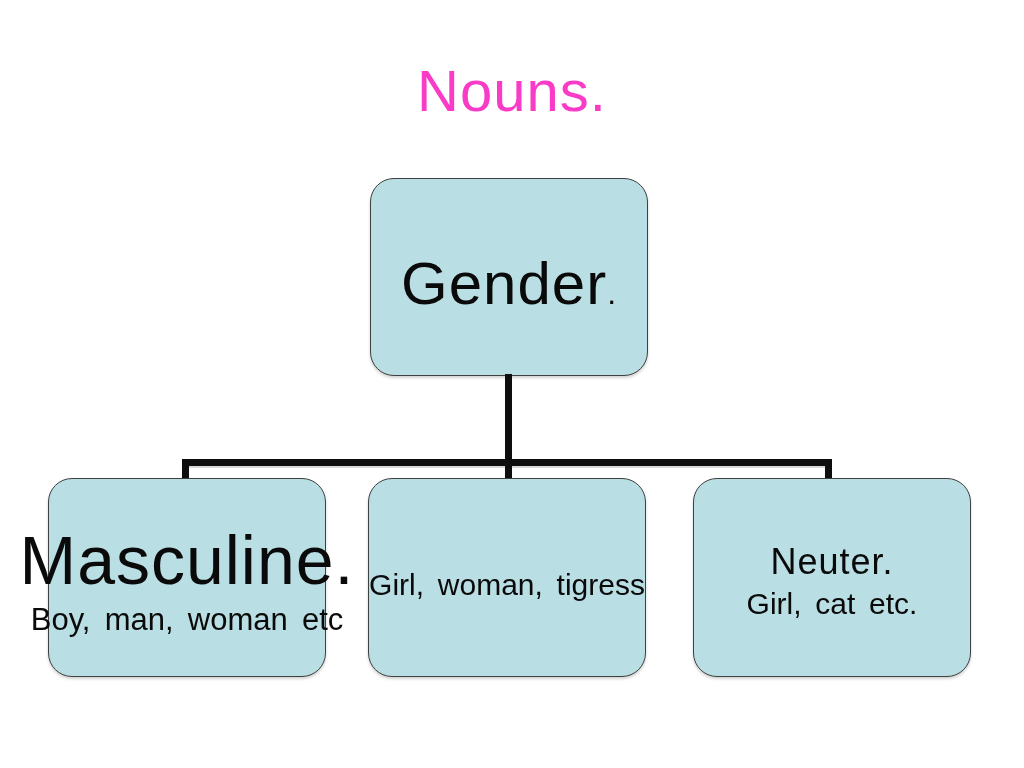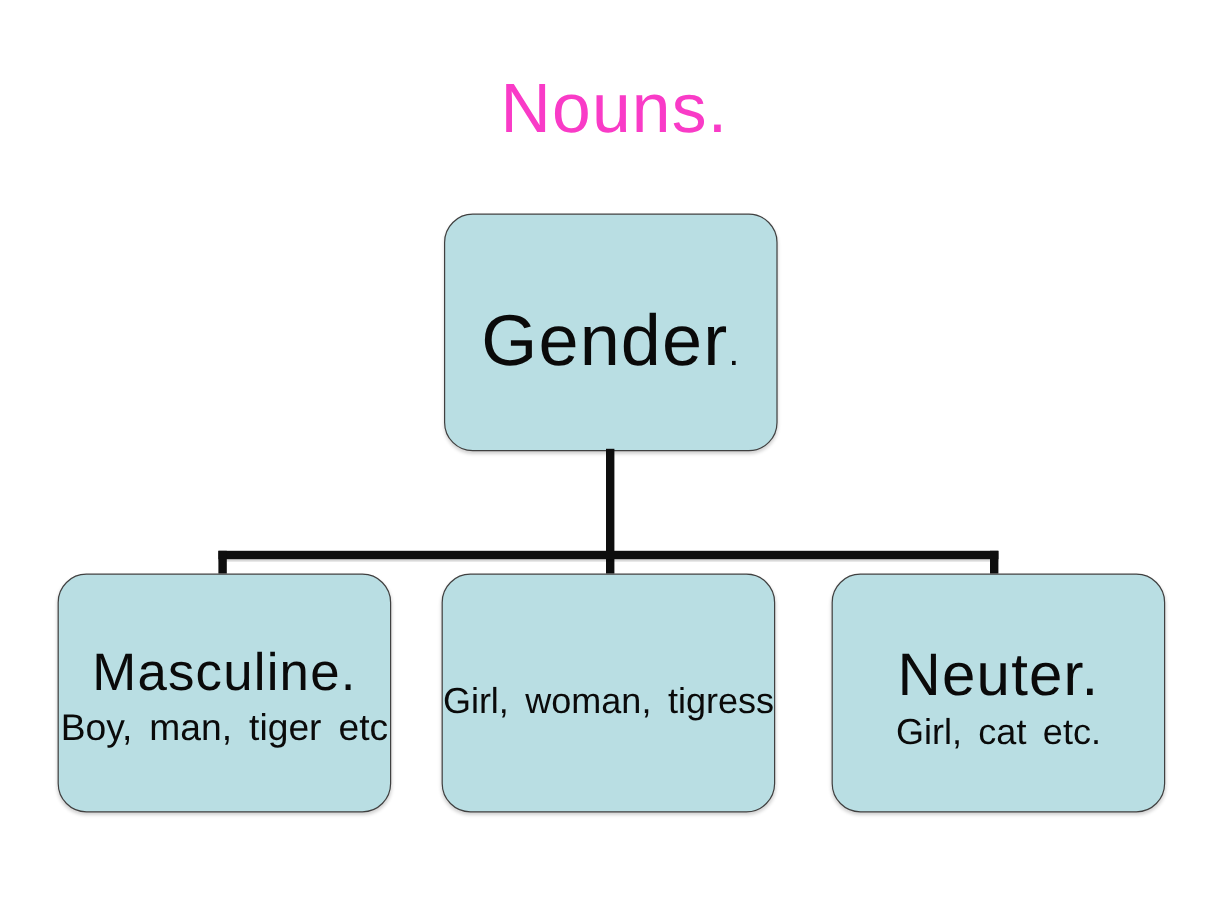--- a/index.html
+++ b/index.html
@@ -65,23 +65,23 @@
 
   .node-label {
     white-space: nowrap;
     line-height: 1.05;
     letter-spacing: 1px;
     color: #0a0a0a;
   }
   .node-root .node-label { font-size: 60px; }
   .root-period { font-size: 32px; }
 
-  .node-child-0 .node-label { font-size: 44px; }
+  .node-child-0 .node-label { font-size: 68px; }
   .node-child-1 .node-label { font-size: 54px; }
-  .node-child-2 .node-label { font-size: 50px; }
+  .node-child-2 .node-label { font-size: 36px; }
 
   .node-sub {
     white-space: nowrap;
     line-height: 1.25;
     margin-top: 4px;
     word-spacing: 0.18em;
     color: #0a0a0a;
   }
   .node-child-0 .node-sub { font-size: 31px; }
   .node-child-1 .node-sub { font-size: 30px; }
@@ -111,21 +111,21 @@
     </div>
   </div>
 
   <div class="line line-root-drop"></div>
   <div class="line line-horizontal"></div>
   <div class="line line-stub-left"></div>
   <div class="line line-stub-right"></div>
 
   <div class="node node-child node-child-0">
     <div class="node-label">Masculine.</div>
-    <div class="node-sub">Boy, man, tiger etc</div>
+    <div class="node-sub">Boy, man, woman etc</div>
   </div>
 
   <div class="node node-child node-child-1">
     <div class="node-sub">Girl, woman, tigress</div>
   </div>
 
   <div class="node node-child node-child-2">
     <div class="node-label">Neuter.</div>
     <div class="node-sub">Girl, cat etc.</div>
   </div>

